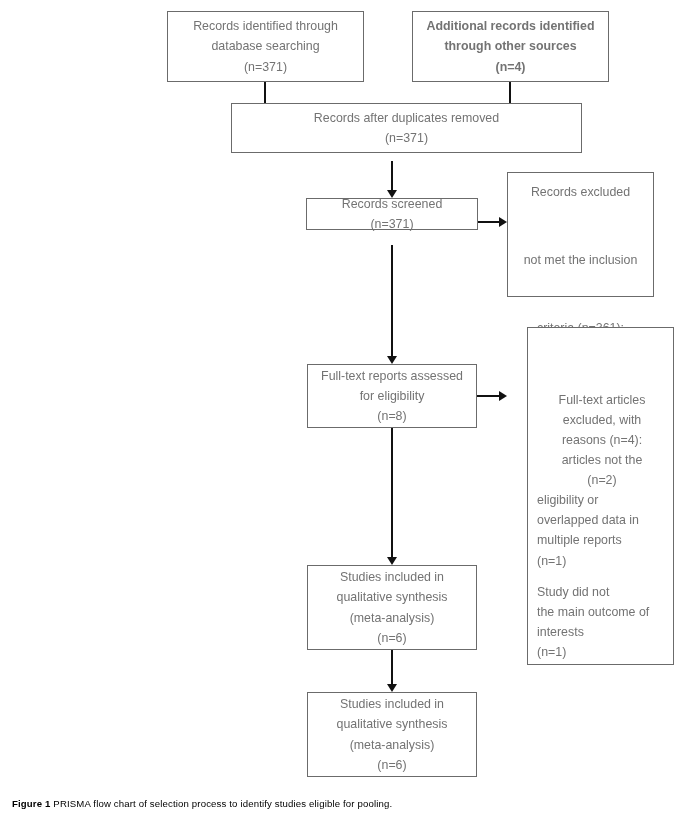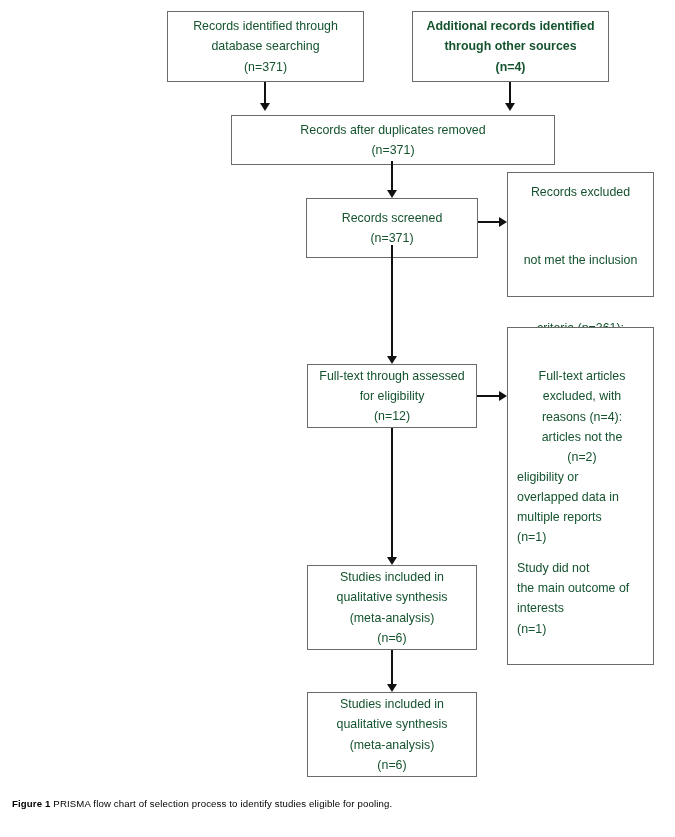--- a/index.html
+++ b/index.html
@@ -28,41 +28,42 @@
     position: absolute;
     box-sizing: border-box;
     border: 1.3px solid #6b6b6b;
     background: #ffffff;
     display: flex;
     flex-direction: column;
     align-items: center;
     justify-content: center;
     font-size: 12.4px;
     line-height: 1.62;
-    color: #14532d;
+    color: #737373;
     text-align: center;
     padding: 2px 4px;
   }
   .node .ln { display: block; white-space: nowrap; }
 
   
   .node.top {
     justify-content: flex-start;
     padding-top: 9px;
     gap: 48px;
   }
 
   
   .node.mixed {
     align-items: stretch;
-    justify-content: center;
+    justify-content: flex-end;
     padding-top: 15px;
     padding-left: 9px;
     padding-right: 6px;
     text-align: left;
+    margin-left: 20px;
   }
   .node.mixed .ctr { text-align: center; }
   .node.mixed .lft { text-align: left; }
   .node.mixed .gap { height: 11px; }
 
   
   .vline {
     position: absolute;
     width: 1.6px;
     background: #111111;
@@ -116,49 +117,49 @@
     <span class="ln">through other sources</span>
     <span class="ln">(n=4)</span>
   </div>
 
   <div class="vline" style="left:264px; top:82px; height:22px;"></div>
   <div class="arrow-down" style="left:260px; top:103px;"></div>
 
   <div class="vline" style="left:509px; top:82px; height:22px;"></div>
   <div class="arrow-down" style="left:505px; top:103px;"></div>
 
-  <div class="node" style="left:231px; top:115px; width:324px; height:50px;">
+  <div class="node" style="left:231px; top:103px; width:351px; height:50px;">
     <span class="ln">Records after duplicates removed</span>
     <span class="ln">(n=371)</span>
   </div>
 
   <div class="vline" style="left:391px; top:161px; height:30px;"></div>
   <div class="arrow-down" style="left:387px; top:190px;"></div>
 
-  <div class="node" style="left:306px; top:198px; width:172px; height:60px;">
+  <div class="node" style="left:306px; top:198px; width:172px; height:32px;">
     <span class="ln">Records screened</span>
     <span class="ln">(n=371)</span>
   </div>
 
   <div class="hline" style="left:478px; top:221px; width:23px;"></div>
   <div class="arrow-right" style="left:499px; top:217px;"></div>
 
   <div class="node top" style="left:507px; top:172px; width:147px; height:125px;">
     <span class="ln">Records excluded</span>
     <span class="ln">not met the inclusion</span>
     <span class="ln">criteria (n=361):</span>
   </div>
 
   <div class="vline" style="left:391px; top:245px; height:112px;"></div>
   <div class="arrow-down" style="left:387px; top:356px;"></div>
 
   <div class="node" style="left:307px; top:364px; width:170px; height:64px;">
-    <span class="ln">Full-text through assessed</span>
+    <span class="ln">Full-text reports assessed</span>
     <span class="ln">for eligibility</span>
-    <span class="ln">(n=12)</span>
+    <span class="ln">(n=8)</span>
   </div>
 
   <div class="hline" style="left:477px; top:395px; width:24px;"></div>
   <div class="arrow-right" style="left:499px; top:391px;"></div>
 
   <div class="node mixed" style="left:507px; top:327px; width:147px; height:338px;">
     <span class="ln ctr">Full-text articles</span>
     <span class="ln ctr">excluded, with</span>
     <span class="ln ctr">reasons (n=4):</span>
     <span class="ln ctr">articles not the</span>

